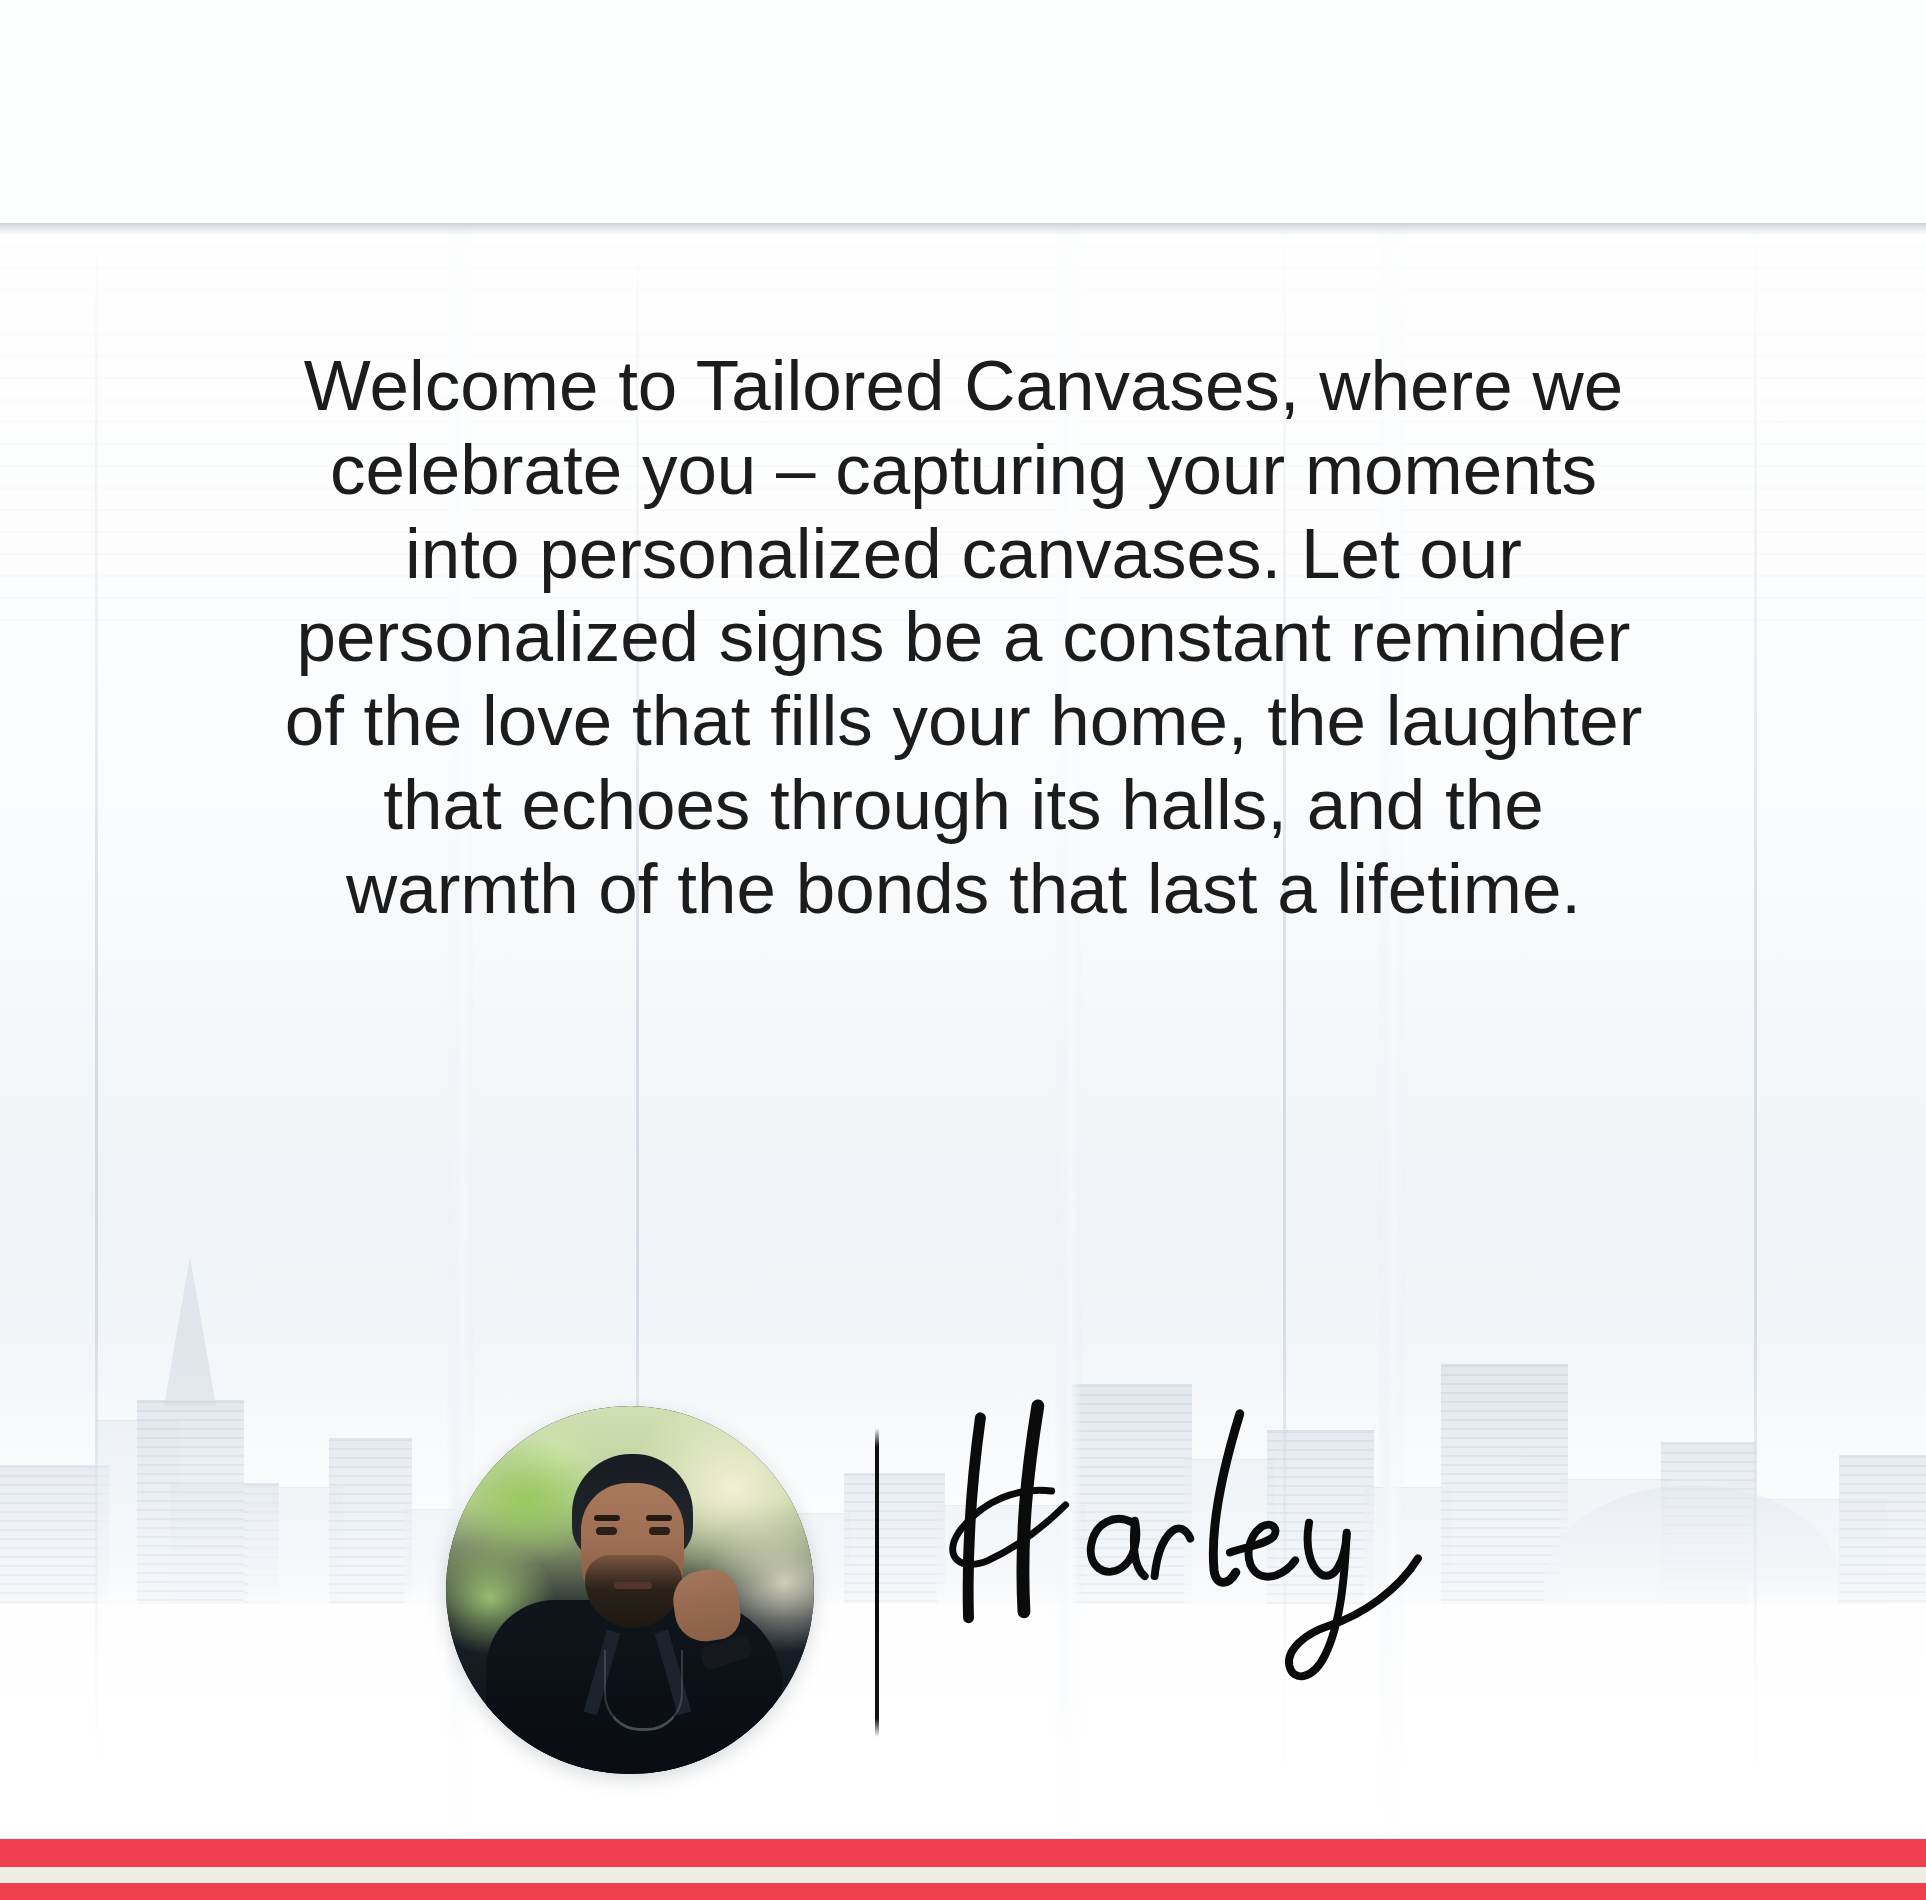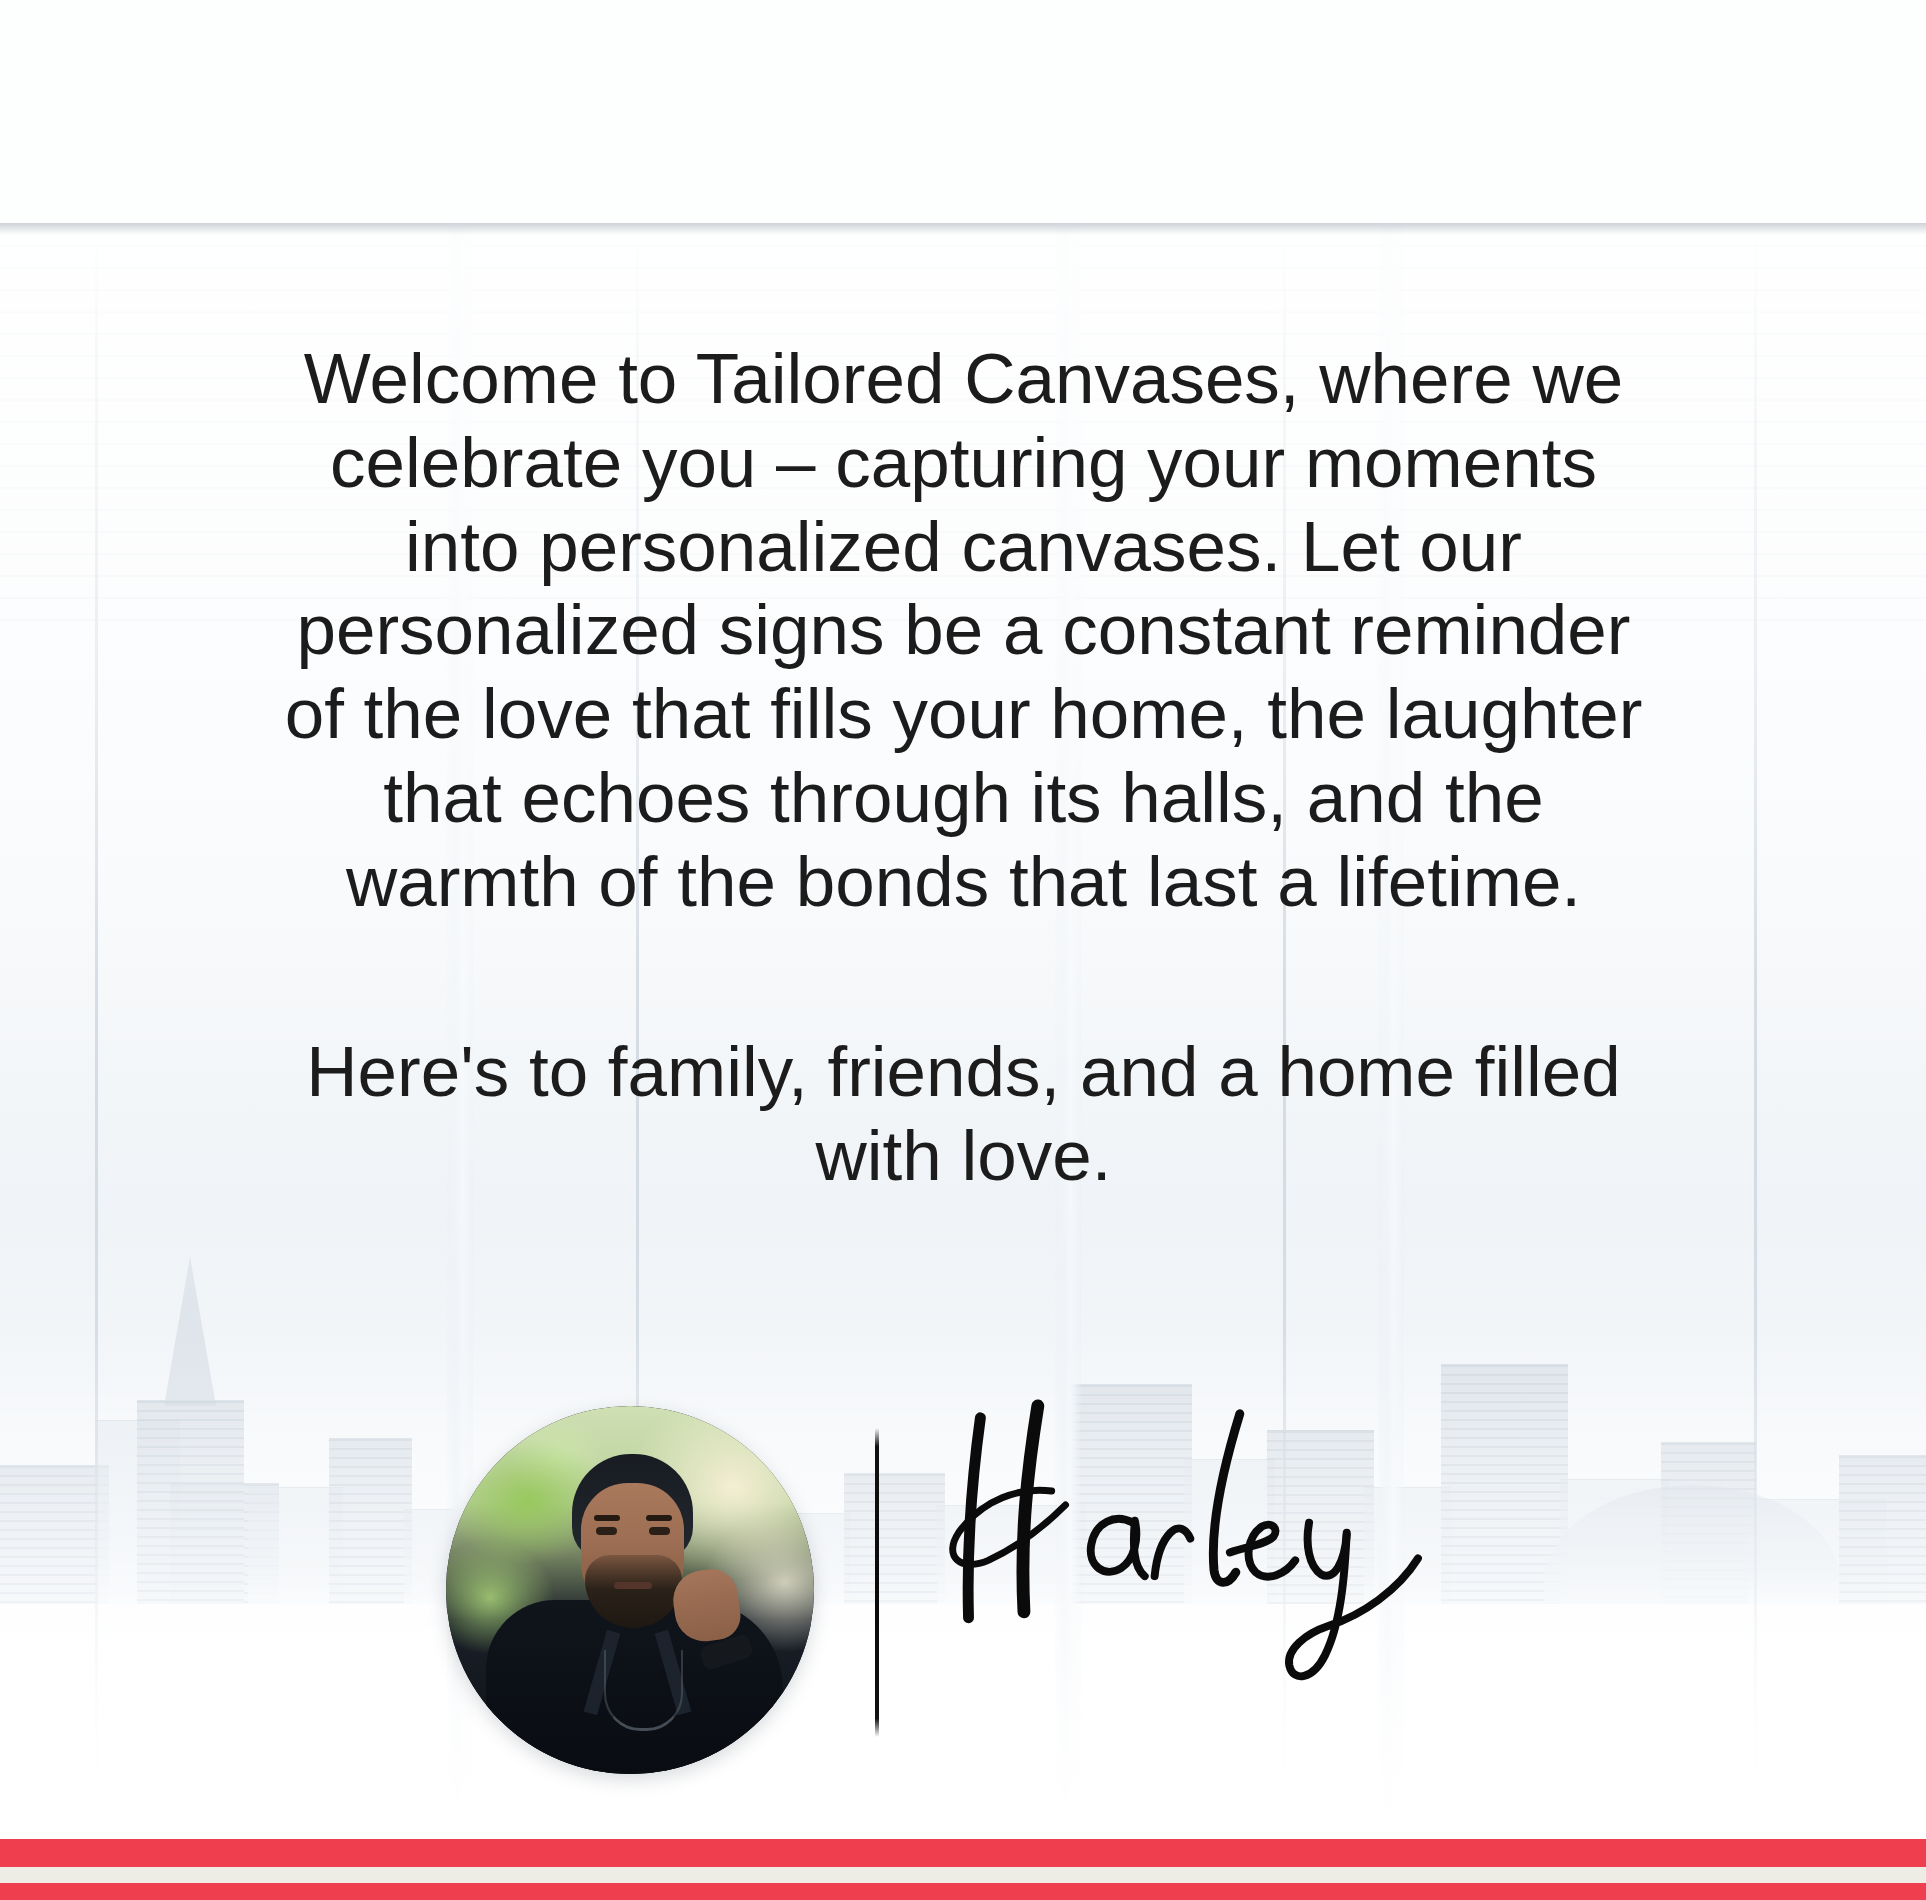--- a/index.html
+++ b/index.html
@@ -148,21 +148,21 @@
     top:327px;
     width:1406px;
     text-align:center;
     z-index:4;
     color:#1c1c1c;
     font-family:"Liberation Sans", sans-serif;
     font-weight:400;
     font-size:71px;
     line-height:1.18;
   }
-  .copy p { margin:10px; }
+  .copy p { margin:17px; }
   .copy .gap { height:87px; }
   .avatar {
     position:absolute;
     left:446px; top:1406px;
     width:368px; height:368px;
     border-radius:50%;
     overflow:hidden;
     z-index:6;
     box-shadow:0 6px 18px rgba(80,90,105,0.22);
     background:#0d1117;
@@ -330,21 +330,20 @@
     <div class="mullion thin" style="left:1754px;"></div>
 
     <div class="haze"></div>
   </div>
 
   <div class="banner-shadow"></div>
 
   <div class="copy">
     <p>Welcome to Tailored Canvases, where we celebrate you – capturing your moments into personalized canvases. Let our personalized signs be a constant reminder of the love that fills your home, the laughter that echoes through its halls, and the warmth of the bonds that last a lifetime.</p>
     <div class="gap"></div>
-    <p>Here's to family, friends, and a home filled with love.</p>
   </div>
 
   <div class="avatar">
     <div class="photo">
       <div class="body"></div>
       <div class="hair"></div>
       <div class="face"></div>
       <div class="brow l"></div>
       <div class="brow r"></div>
       <div class="eye l"></div>

